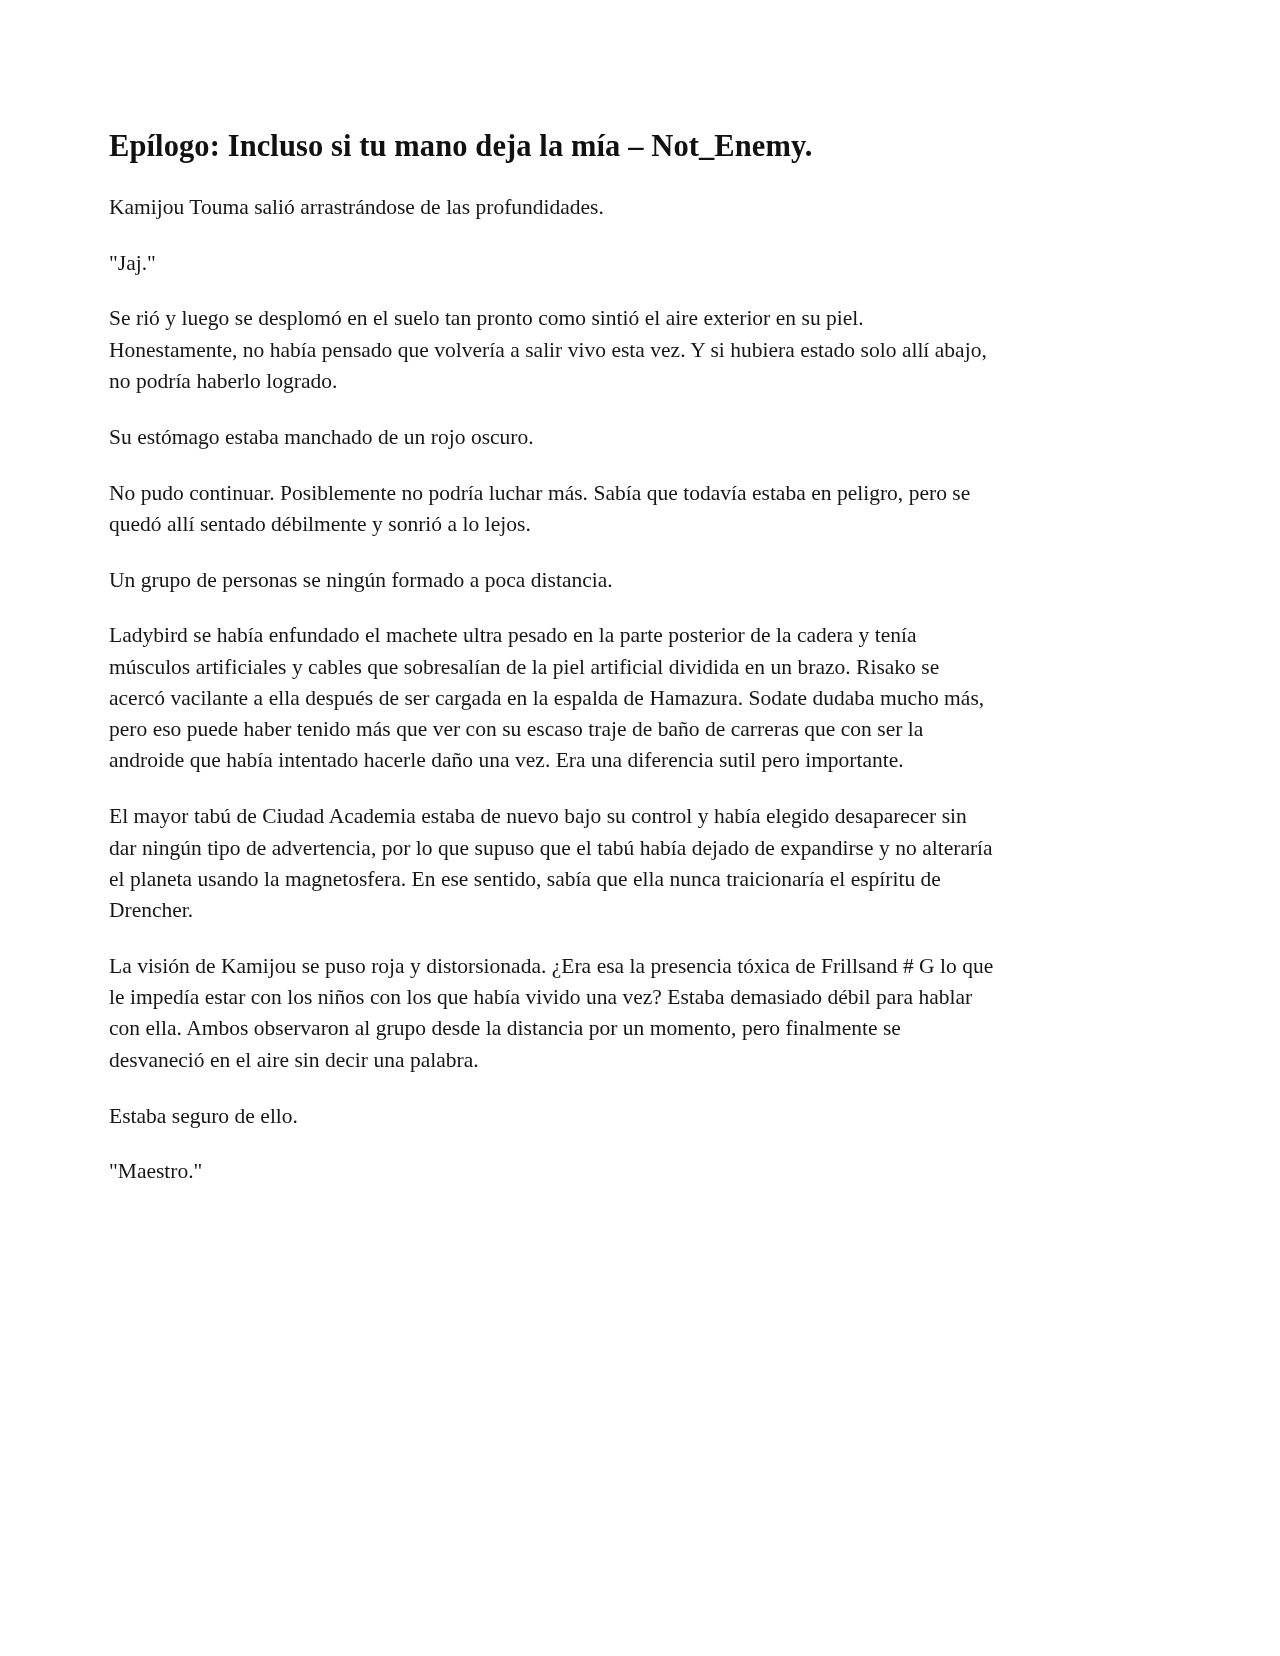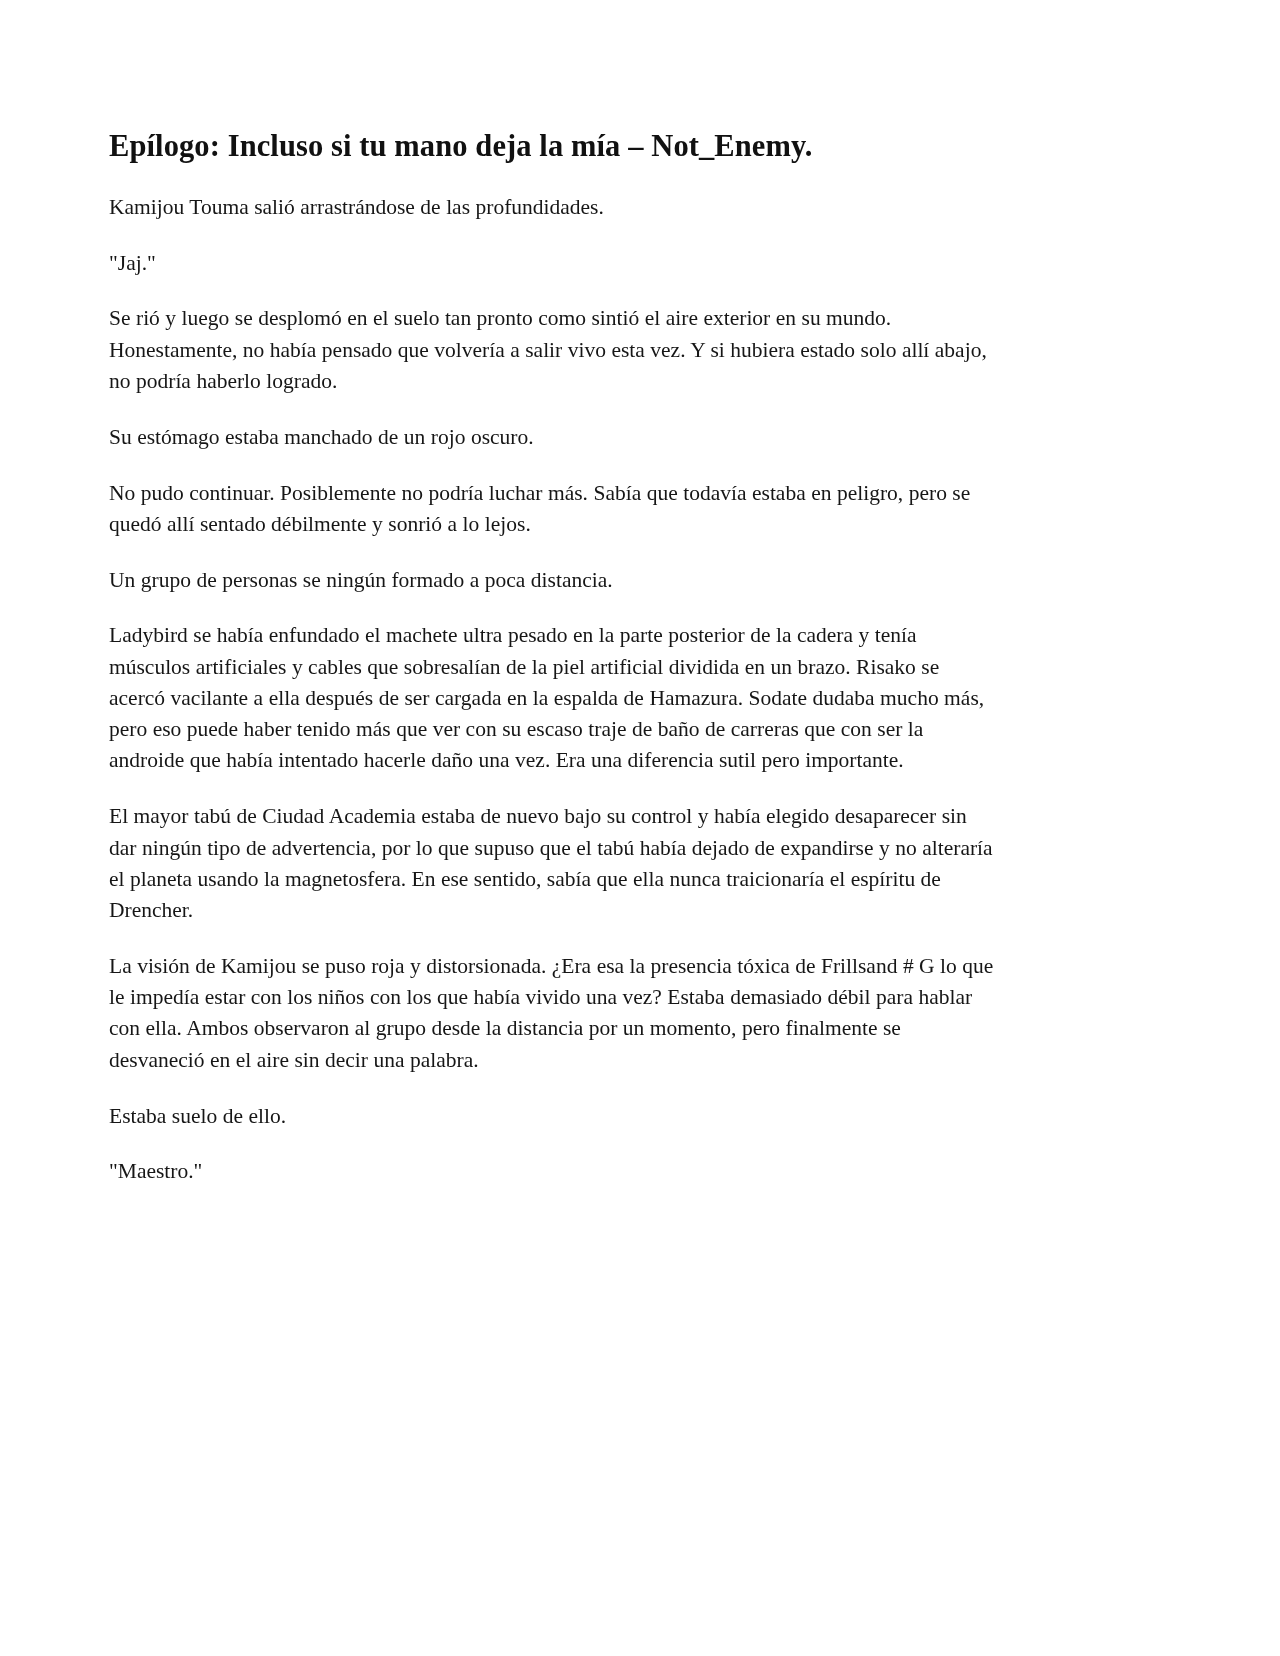--- a/index.html
+++ b/index.html
@@ -46,23 +46,23 @@
   }
 </style>
 </head>
 <body>
 
 <div class="page">
   <h1 class="doc-title">Epílogo: Incluso si tu mano deja la mía – Not_Enemy.</h1>
   <div class="doc-body">
     <p class="paragraph">Kamijou Touma salió arrastrándose de las profundidades.</p>
     <p class="paragraph">"Jaj."</p>
-    <p class="paragraph">Se rió y luego se desplomó en el suelo tan pronto como sintió el aire exterior en su mundo. Honestamente, no había pensado que volvería a salir vivo esta vez. Y si hubiera estado solo allí abajo, no podría haberlo logrado.</p>
+    <p class="paragraph">Se rió y luego se desplomó en el suelo tan pronto como sintió el aire exterior en su piel. Honestamente, no había pensado que volvería a salir vivo esta vez. Y si hubiera estado solo allí abajo, no podría haberlo logrado.</p>
     <p class="paragraph">Su estómago estaba manchado de un rojo oscuro.</p>
     <p class="paragraph">No pudo continuar. Posiblemente no podría luchar más. Sabía que todavía estaba en peligro, pero se quedó allí sentado débilmente y sonrió a lo lejos.</p>
     <p class="paragraph">Un grupo de personas se ningún formado a poca distancia.</p>
     <p class="paragraph">Ladybird se había enfundado el machete ultra pesado en la parte posterior de la cadera y tenía músculos artificiales y cables que sobresalían de la piel artificial dividida en un brazo. Risako se acercó vacilante a ella después de ser cargada en la espalda de Hamazura. Sodate dudaba mucho más, pero eso puede haber tenido más que ver con su escaso traje de baño de carreras que con ser la androide que había intentado hacerle daño una vez. Era una diferencia sutil pero importante.</p>
     <p class="paragraph">El mayor tabú de Ciudad Academia estaba de nuevo bajo su control y había elegido desaparecer sin dar ningún tipo de advertencia, por lo que supuso que el tabú había dejado de expandirse y no alteraría el planeta usando la magnetosfera. En ese sentido, sabía que ella nunca traicionaría el espíritu de Drencher.</p>
     <p class="paragraph">La visión de Kamijou se puso roja y distorsionada. ¿Era esa la presencia tóxica de Frillsand # G lo que le impedía estar con los niños con los que había vivido una vez? Estaba demasiado débil para hablar con ella. Ambos observaron al grupo desde la distancia por un momento, pero finalmente se desvaneció en el aire sin decir una palabra.</p>
-    <p class="paragraph">Estaba suelo de ello.</p>
+    <p class="paragraph">Estaba seguro de ello.</p>
     <p class="paragraph">"Maestro."</p>
   </div>
 </div>
 
 </body></html>

